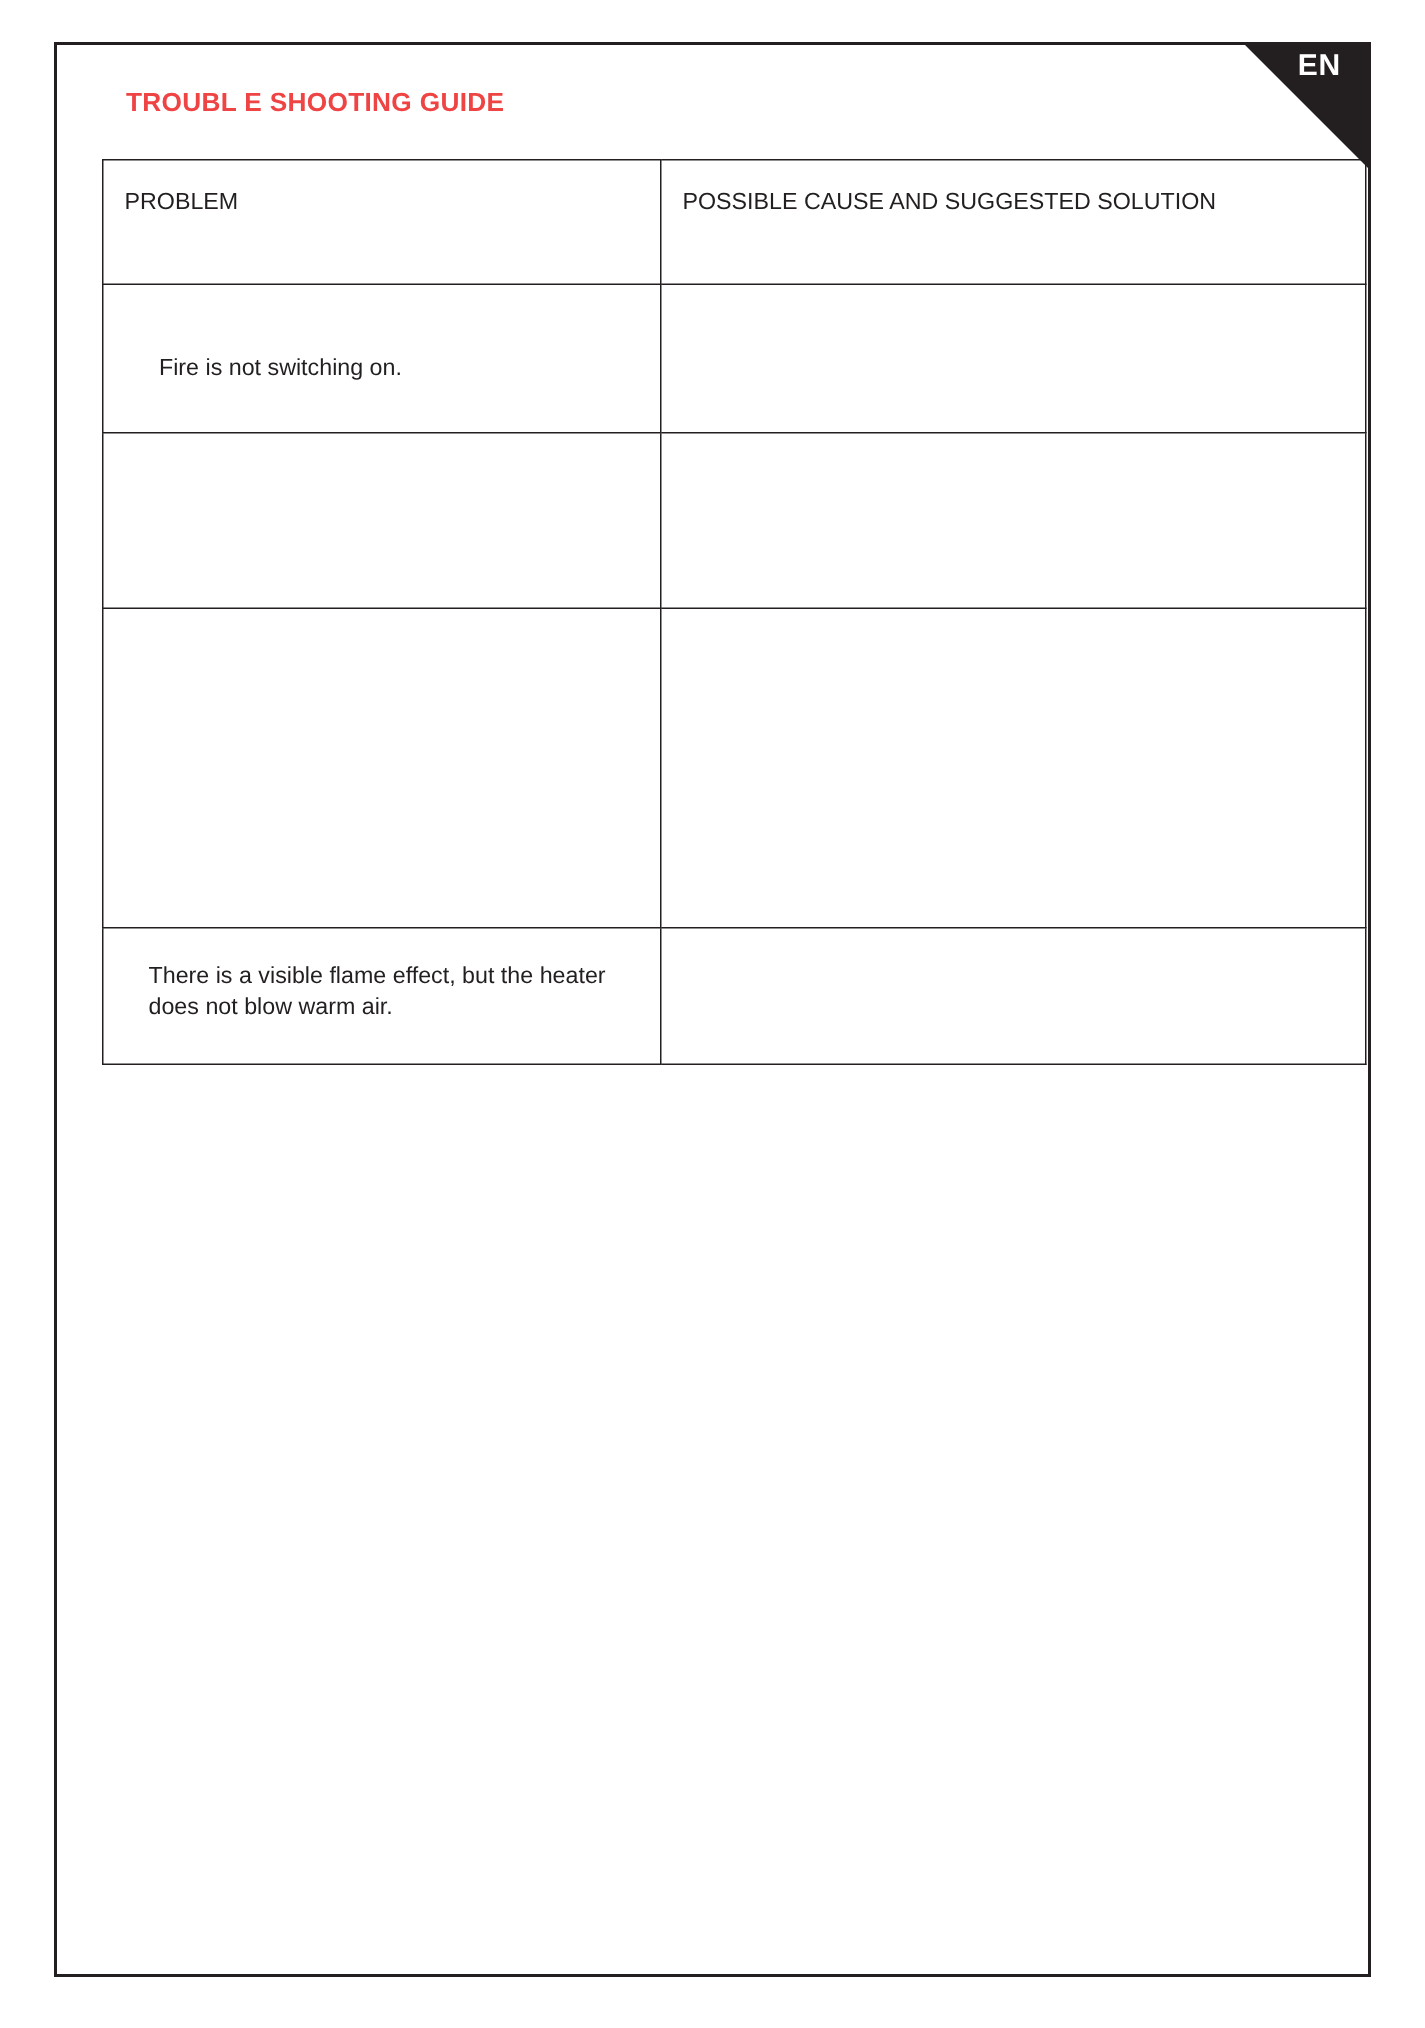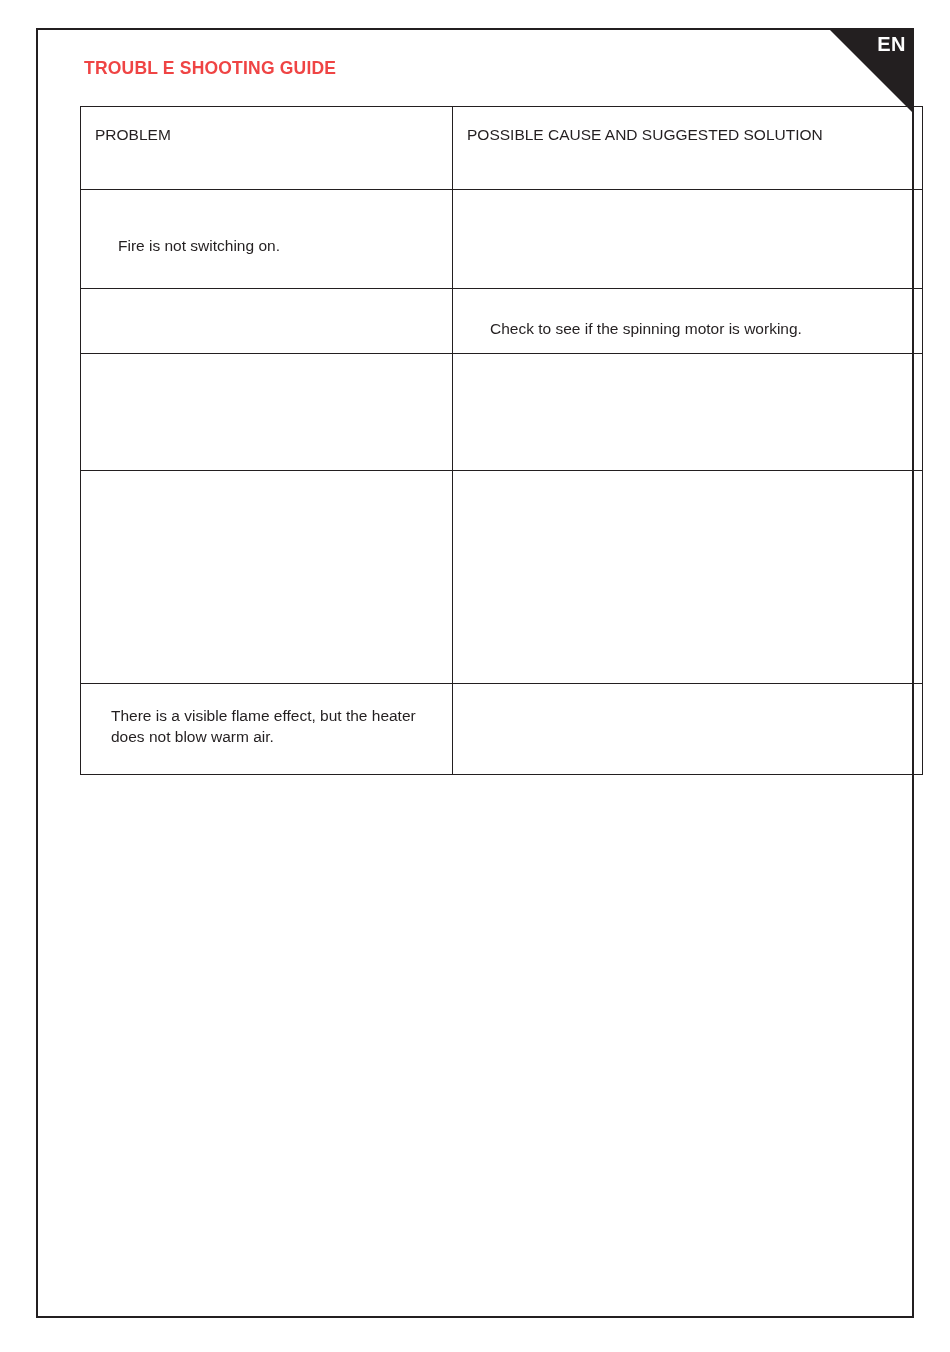--- a/index.html
+++ b/index.html
@@ -42,21 +42,21 @@
     top: 0;
     right: 0;
     width: 0;
     height: 0;
     border-left: 86px solid transparent;
     border-top: 86px solid #231f20;
   }
   .lang-tab .lang-text {
     position: absolute;
     top: 6px;
-    right: 8px;
+    right: 20px;
     color: #ffffff;
     font-size: 20px;
     font-weight: bold;
     letter-spacing: 0.5px;
     line-height: 1;
   }
 
   
   .section-title {
     position: absolute;
@@ -64,21 +64,21 @@
     top: 58px;
     font-size: 17.5px;
     font-weight: bold;
     letter-spacing: 0.2px;
     color: #ef4444;
   }
 
   
   .tbl-wrap {
     position: absolute;
-    left: 80px;
+    left: 68px;
     top: 106px;
     width: 784px;
   }
   table.guide {
     border-collapse: collapse;
     width: 784px;
     table-layout: fixed;
   }
   table.guide td {
     border: 1.5px solid #231f20;
@@ -138,28 +138,20 @@
         </td>
       </tr>
       <tr class="r1">
         <td class="col-problem">
           <span class="cell-text">Fire is not switching on.</span>
         </td>
         <td class="col-cause">
           <span class="cell-text"></span>
         </td>
       </tr>
-      <tr class="r2">
-        <td class="col-problem">
-          <span class="cell-text"></span>
-        </td>
-        <td class="col-cause">
-          <span class="cell-text">Check to see if the spinning motor is working.</span>
-        </td>
-      </tr>
       <tr class="r3">
         <td class="col-problem">
           <span class="cell-text"></span>
         </td>
         <td class="col-cause">
           <span class="cell-text"></span>
         </td>
       </tr>
       <tr class="r4">
         <td class="col-problem">

